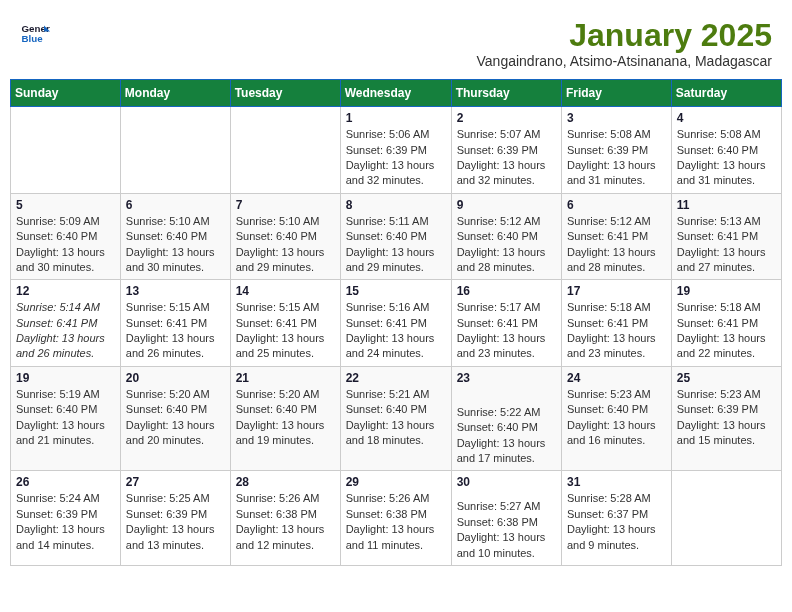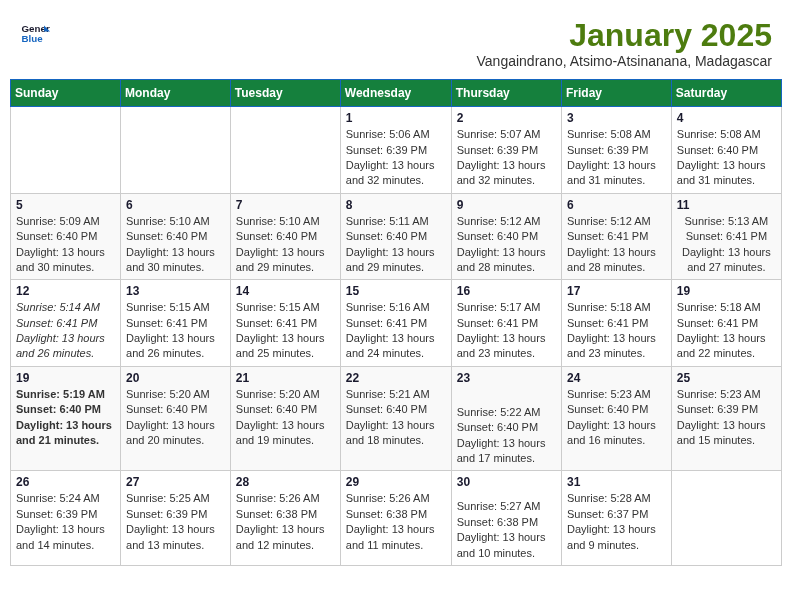--- a/index.html
+++ b/index.html
@@ -187,21 +187,21 @@
         </td>
         <td>
           <span class="day-number">6</span>
           <div class="day-info" style="white-space: pre-line;">Sunrise: 5:12 AM
 Sunset: 6:41 PM
 Daylight: 13 hours
 and 28 minutes.</div>
         </td>
         <td>
           <span class="day-number">11</span>
-          <div class="day-info" style="white-space: pre-line; text-align: center;">Sunrise: 5:13 AM
+          <div class="day-info" style="white-space: pre-line;">Sunrise: 5:13 AM
 Sunset: 6:41 PM
 Daylight: 13 hours
 and 27 minutes.</div>
         </td>
       </tr>
       <tr>
         <td>
           <span class="day-number">12</span>
           <div class="day-info" style="white-space: pre-line; font-style: italic;">Sunrise: 5:14 AM
 Sunset: 6:41 PM
@@ -247,21 +247,21 @@
           <span class="day-number">19</span>
           <div class="day-info" style="white-space: pre-line;">Sunrise: 5:18 AM
 Sunset: 6:41 PM
 Daylight: 13 hours
 and 22 minutes.</div>
         </td>
       </tr>
       <tr>
         <td>
           <span class="day-number">19</span>
-          <div class="day-info" style="white-space: pre-line; font-weight: bold;">Sunrise: 5:19 AM
+          <div class="day-info" style="white-space: pre-line;">Sunrise: 5:19 AM
 Sunset: 6:40 PM
 Daylight: 13 hours
 and 21 minutes.</div>
         </td>
         <td>
           <span class="day-number">20</span>
           <div class="day-info" style="white-space: pre-line;">Sunrise: 5:20 AM
 Sunset: 6:40 PM
 Daylight: 13 hours
 and 20 minutes.</div>

